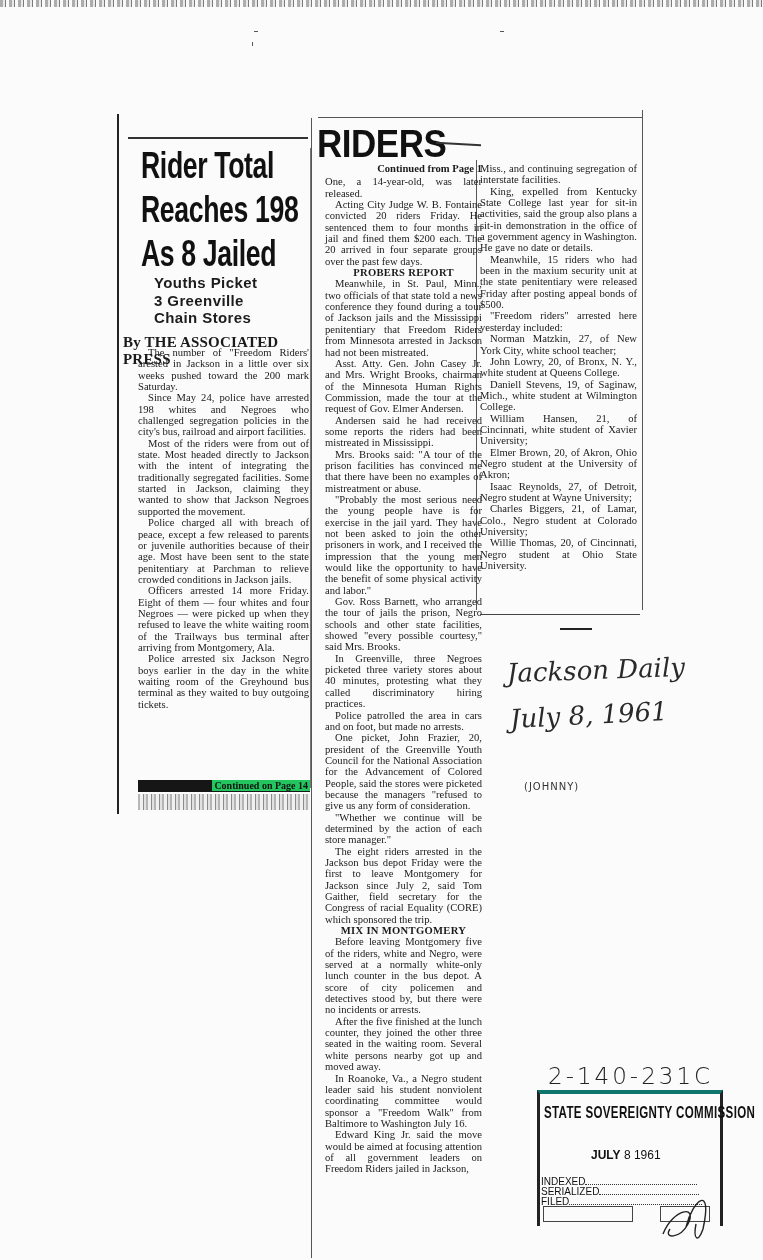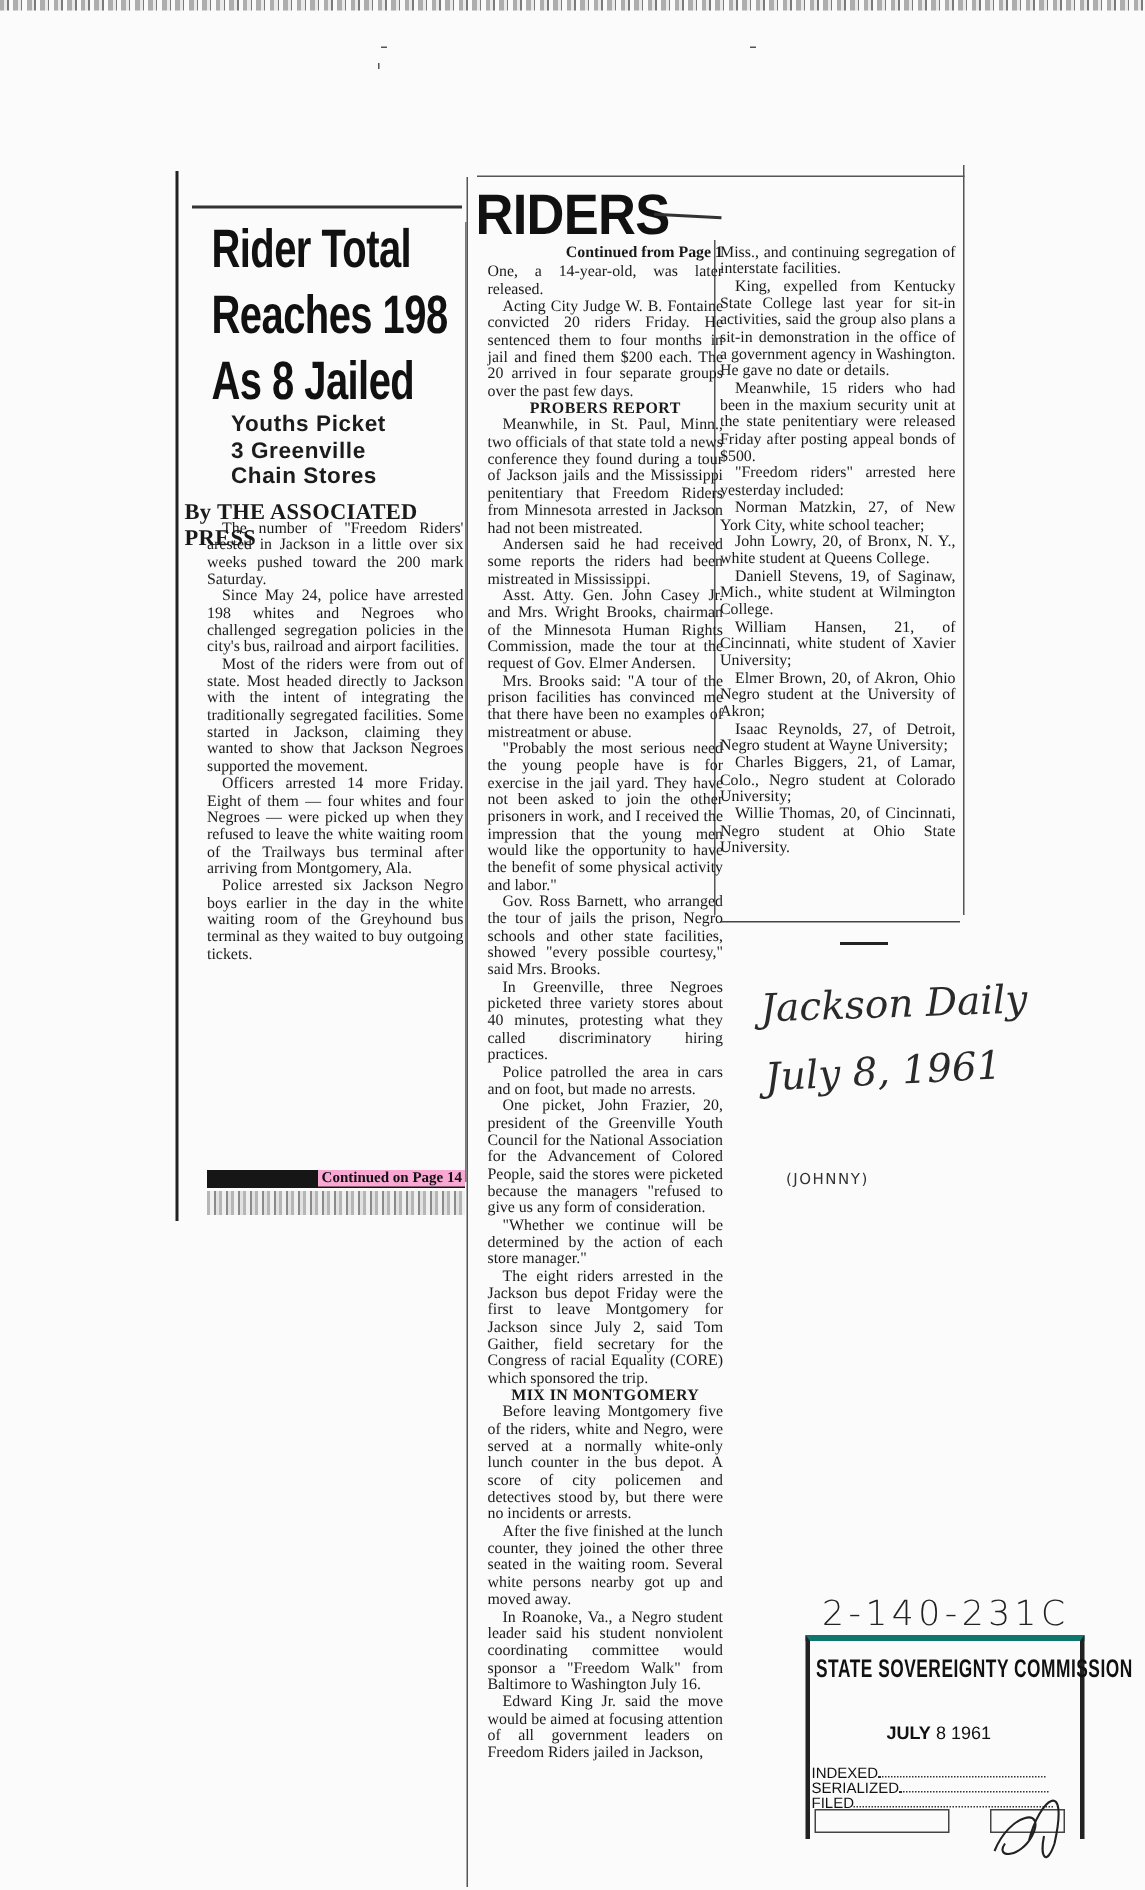--- a/index.html
+++ b/index.html
@@ -21,21 +21,21 @@
     transform:scaleX(.74); transform-origin:left top; letter-spacing:-.5px; color:#111; white-space:nowrap; }
   .subhead { position:absolute; left:39px; top:166px; width:150px;
     font-family:"Liberation Sans", sans-serif; font-weight:bold; font-size:15px; line-height:17.5px; letter-spacing:.4px; color:#1c1c1c; }
   .byline { position:absolute; left:8px; top:226px; font-family:"Liberation Serif", serif; font-weight:bold; font-size:15px; letter-spacing:.2px; }
   .col-text { position:absolute; font-size:10.6px; line-height:11.35px; text-align:justify; }
   .col-text p { margin:0; text-indent:10px; }
   .col-text .hd { text-indent:0; text-align:center; font-weight:bold; letter-spacing:.3px; }
   .left-body { left:23px; top:239px; width:171px; }
   .cont-bar { position:absolute; left:23px; top:672px; width:172px; height:12px; background:#161616;
     color:#fff; font-weight:bold; font-size:10px; line-height:12px; text-align:right; }
-  .cont-bar span { background:#f9a8d4; color:#111; padding:0 2px; }
+  .cont-bar span { background:#22c55e; color:#111; padding:0 2px; }
   .noise { position:absolute; left:23px; top:686px; width:172px; height:16px;
     background:repeating-linear-gradient(90deg,#aaa 0 2px,#eee 2px 5px,#777 5px 6px,#ddd 6px 8px); opacity:.85; }
 
   
   .riders-title { position:absolute; left:317px; top:124px; font-family:"Liberation Sans", sans-serif;
     font-weight:bold; font-size:38px; line-height:40px; color:#111; transform:scaleX(.92); transform-origin:left top; letter-spacing:-.5px; }
   .arrow-mark { position:absolute; left:436px; top:143px; width:45px; height:2px; background:#333; transform:rotate(3deg); }
   .riders-topline { position:absolute; left:318px; top:117px; width:325px; height:1px; background:#555; }
   .vline { position:absolute; width:1px; background:#555; }
   .mid-body { left:315px; top:163px; width:157px;margin-left:10px; }
@@ -78,42 +78,43 @@
   <div class="subhead">
     <div>Youths Picket</div>
     <div>3 Greenville</div>
     <div>Chain Stores</div>
   </div>
   <div class="byline">By THE ASSOCIATED PRESS</div>
   <div class="col-text left-body">
     <p>The number of "Freedom Riders' arested in Jackson in a little over six weeks pushed toward the 200 mark Saturday.</p>
     <p>Since May 24, police have arrested 198 whites and Negroes who challenged segregation policies in the city's bus, railroad and airport facilities.</p>
     <p>Most of the riders were from out of state. Most headed directly to Jackson with the intent of integrating the traditionally segregated facilities. Some started in Jackson, claiming they wanted to show that Jackson Negroes supported the movement.</p>
+    <p>Police charged all with breach of peace, except a few released to parents or juvenile authorities because of their age. Most have been sent to the state penitentiary at Parchman to relieve crowded conditions in Jackson jails.</p>
     <p>Officers arrested 14 more Friday. Eight of them — four whites and four Negroes — were picked up when they refused to leave the white waiting room of the Trailways bus terminal after arriving from Montgomery, Ala.</p>
     <p>Police arrested six Jackson Negro boys earlier in the day in the white waiting room of the Greyhound bus terminal as they waited to buy outgoing tickets.</p>
   </div>
   <div class="cont-bar"><span>Continued on Page 14</span></div>
   <div class="noise"></div>
 </div>
 
 <div class="riders-topline"></div>
 <div class="vline" style="left:311px;top:118px;height:1140px;"></div>
 <div class="vline" style="left:476px;top:160px;height:450px;"></div>
 <div class="vline" style="left:642px;top:110px;height:500px;"></div>
 <div class="riders-title">RIDERS</div>
 <div class="arrow-mark"></div>
 
 <div class="col-text mid-body">
   <p class="cfp">Continued from Page 1</p>
   <p style="text-indent:0">One, a 14-year-old, was later released.</p>
   <p>Acting City Judge W. B. Fontaine convicted 20 riders Friday. He sentenced them to four months in jail and fined them $200 each. The 20 arrived in four separate groups over the past few days.</p>
   <p class="hd">PROBERS REPORT</p>
   <p>Meanwhile, in St. Paul, Minn., two officials of that state told a news conference they found during a tour of Jackson jails and the Mississippi penitentiary that Freedom Riders from Minnesota arrested in Jackson had not been mistreated.</p>
+  <p>Asst. Atty. Gen. John Casey Jr. and Mrs. Wright Brooks, chairman of the Minnesota Human Rights Commission, made the tour at the request of Gov. Elmer Andersen.</p>
   <p>Andersen said he had received some reports the riders had been mistreated in Mississippi.</p>
-  <p>Asst. Atty. Gen. John Casey Jr. and Mrs. Wright Brooks, chairman of the Minnesota Human Rights Commission, made the tour at the request of Gov. Elmer Andersen.</p>
   <p>Mrs. Brooks said: "A tour of the prison facilities has convinced me that there have been no examples of mistreatment or abuse.</p>
   <p>"Probably the most serious need the young people have is for exercise in the jail yard. They have not been asked to join the other prisoners in work, and I received the impression that the young men would like the opportunity to have the benefit of some physical activity and labor."</p>
   <p>Gov. Ross Barnett, who arranged the tour of jails the prison, Negro schools and other state facilities, showed "every possible courtesy," said Mrs. Brooks.</p>
   <p>In Greenville, three Negroes picketed three variety stores about 40 minutes, protesting what they called discriminatory hiring practices.</p>
   <p>Police patrolled the area in cars and on foot, but made no arrests.</p>
   <p>One picket, John Frazier, 20, president of the Greenville Youth Council for the National Association for the Advancement of Colored People, said the stores were picketed because the managers "refused to give us any form of consideration.</p>
   <p>"Whether we continue will be determined by the action of each store manager."</p>
   <p>The eight riders arrested in the Jackson bus depot Friday were the first to leave Montgomery for Jackson since July 2, said Tom Gaither, field secretary for the Congress of racial Equality (CORE) which sponsored the trip.</p>
   <p class="hd">MIX IN MONTGOMERY</p>
   <p>Before leaving Montgomery five of the riders, white and Negro, were served at a normally white-only lunch counter in the bus depot. A score of city policemen and detectives stood by, but there were no incidents or arrests.</p>

